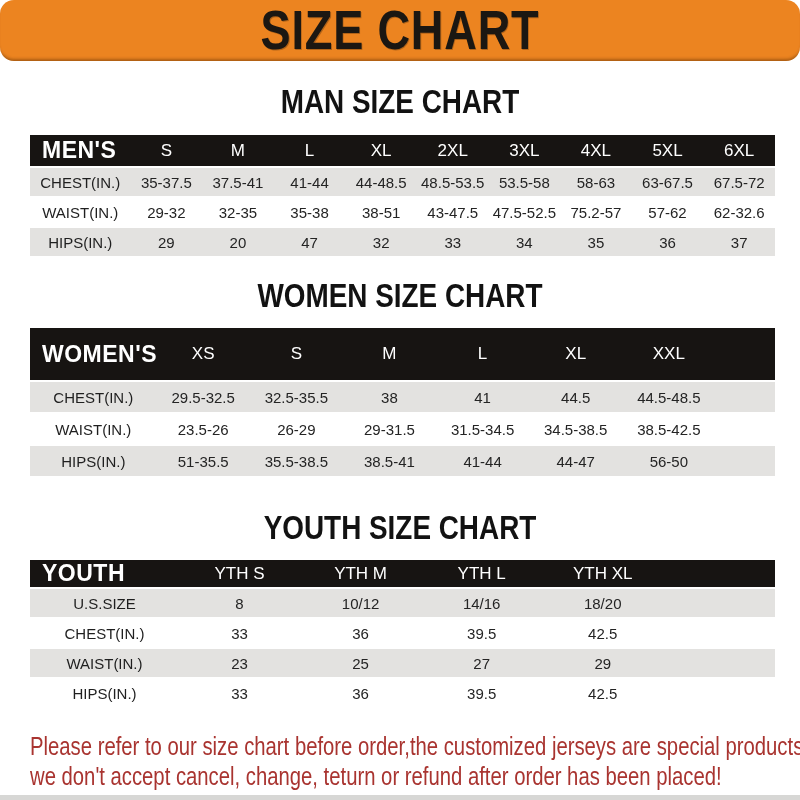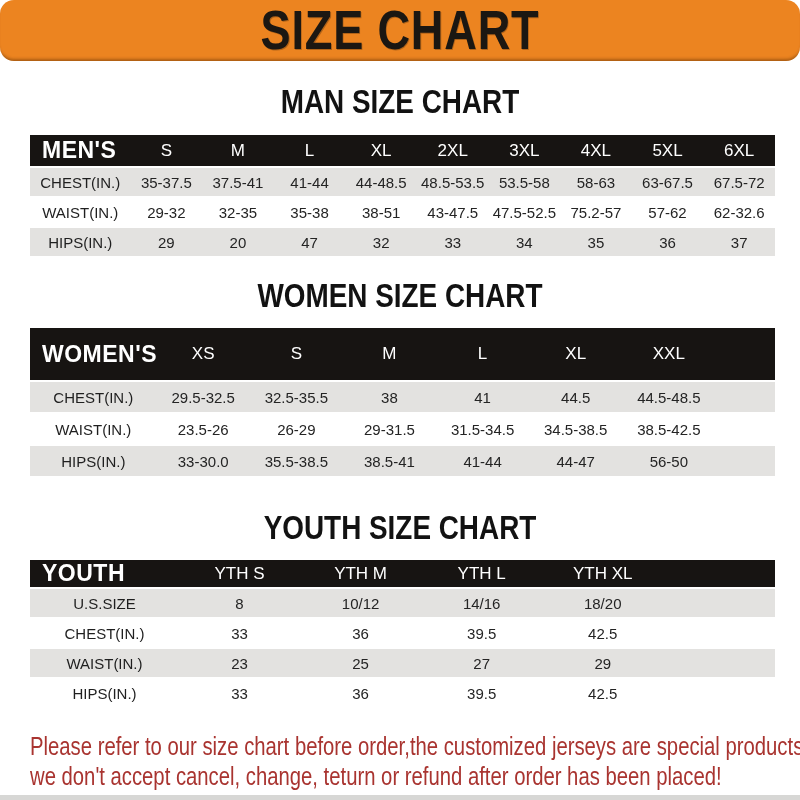--- a/index.html
+++ b/index.html
@@ -247,21 +247,21 @@
               <td>23.5-26</td>
               <td>26-29</td>
               <td>29-31.5</td>
               <td>31.5-34.5</td>
               <td>34.5-38.5</td>
               <td>38.5-42.5</td>
               <td></td>
             </tr>
             <tr>
               <td class="row-label">HIPS(IN.)</td>
-              <td>33-30.0</td>
+              <td>51-35.5</td>
               <td>35.5-38.5</td>
               <td>38.5-41</td>
               <td>41-44</td>
               <td>44-47</td>
               <td>56-50</td>
               <td></td>
             </tr>
           </tbody>
         </table>
     </div>

